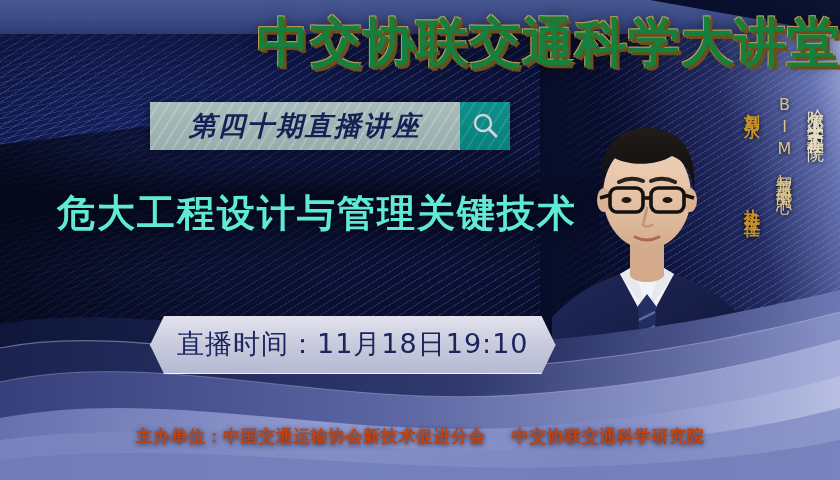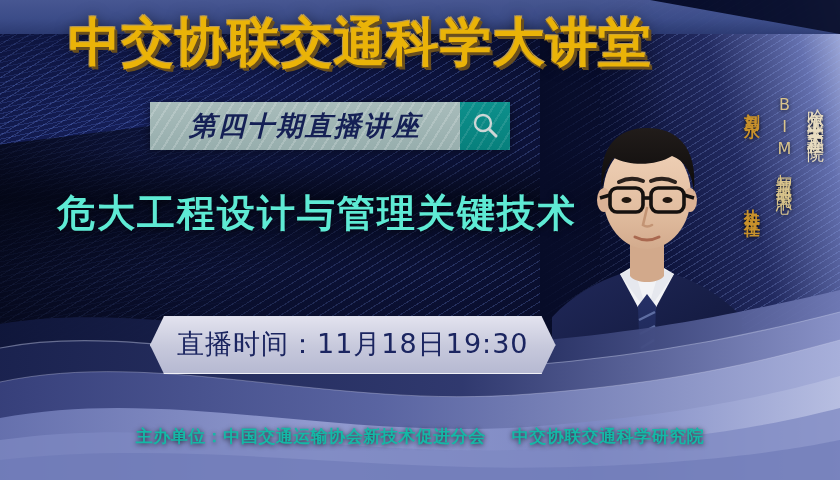--- a/index.html
+++ b/index.html
@@ -72,30 +72,29 @@
     background:linear-gradient(90deg,rgba(7,12,40,1) 0%,rgba(7,12,40,.0) 100%);
   }
 
   
   .silk{position:absolute;left:0;bottom:0;width:100%;height:190px;}
   .silk svg{display:block;width:100%;height:100%;}
 
   
   .main-title{
     position:absolute;left:0;top:12px;width:100%;
-    text-align:center;
+    text-align:right;
     font-size:52px;line-height:1.18;font-weight:bold;
     letter-spacing:1px;
-    color:#eab308;
+    color:#15803d;
     font-family:"DejaVu Sans","Liberation Sans",sans-serif;
     text-shadow:
       3px 3px 0 #6a4f1d, 2px 2px 0 #8a6a28,
       -1px -1px 0 #b99a54, 1px -1px 0 #b99a54,
       -1px 1px 0 #7a5c22, 0 0 14px rgba(0,0,0,.55);
-    padding-right:120px;
     white-space:nowrap;
   }
 
   
   .subtitle-wrap{
     position:absolute;left:150px;top:102px;
     display:flex;align-items:stretch;height:48px;
     box-shadow:0 2px 10px rgba(0,0,0,.45);
   }
   .subtitle-bar{
@@ -162,21 +161,21 @@
     text-shadow:0 1px 4px rgba(0,0,0,.7);
   }
   .vcol-org{ right:12px; font-size:17px; letter-spacing:3px; color:#e8dcc0; }
   .vcol-center{ right:46px; font-size:16px; letter-spacing:3px; color:#d9c48c; }
   .vcol-name{ right:78px; top:100px; font-size:16px; letter-spacing:4px; color:#c8912c; font-weight:bold;}
   .vcol-role{ right:78px; top:196px; font-size:16px; letter-spacing:4px; color:#c8912c; font-weight:bold;}
 
   
   .footer{
     position:absolute;left:0;bottom:32px;width:100%;
-    text-align:center;color:#14b8a6;
+    text-align:center;color:#c2410c;
     font-size:17px;font-weight:bold;letter-spacing:.5px;
     font-family:"DejaVu Sans","Liberation Sans",sans-serif;
     text-shadow:0 1px 5px rgba(0,0,0,.75);
   }
   .footer .gap{display:inline-block;width:26px;}
 </style>
 </head>
 <body>
 
 <div class="stage">
@@ -309,21 +308,21 @@
         <svg width="30" height="30" viewBox="0 0 30 30" xmlns="http://www.w3.org/2000/svg">
           <circle cx="13" cy="12" r="8" fill="none" stroke="#cdd6d6" stroke-width="2.4"></circle>
           <line x1="19" y1="18" x2="26" y2="25" stroke="#cdd6d6" stroke-width="3" stroke-linecap="round"></line>
         </svg>
       </span>
     </div>
   </div>
 
   <div class="lecture-title">危大工程设计与管理关键技术</div>
 
-  <div class="time-pill">直播时间：11月18日19:30</div>
+  <div class="time-pill">直播时间：11月18日19:10</div>
 
   <div class="vcol vcol-org">哈尔滨工业大学土木工程学院</div>
 
   <div class="vcol vcol-center">BIM与智慧工地研究中心</div>
 
   <div class="vcol vcol-name">刘昌永</div>
 
   <div class="vcol vcol-role">执行主任</div>
 
   <div class="footer">

